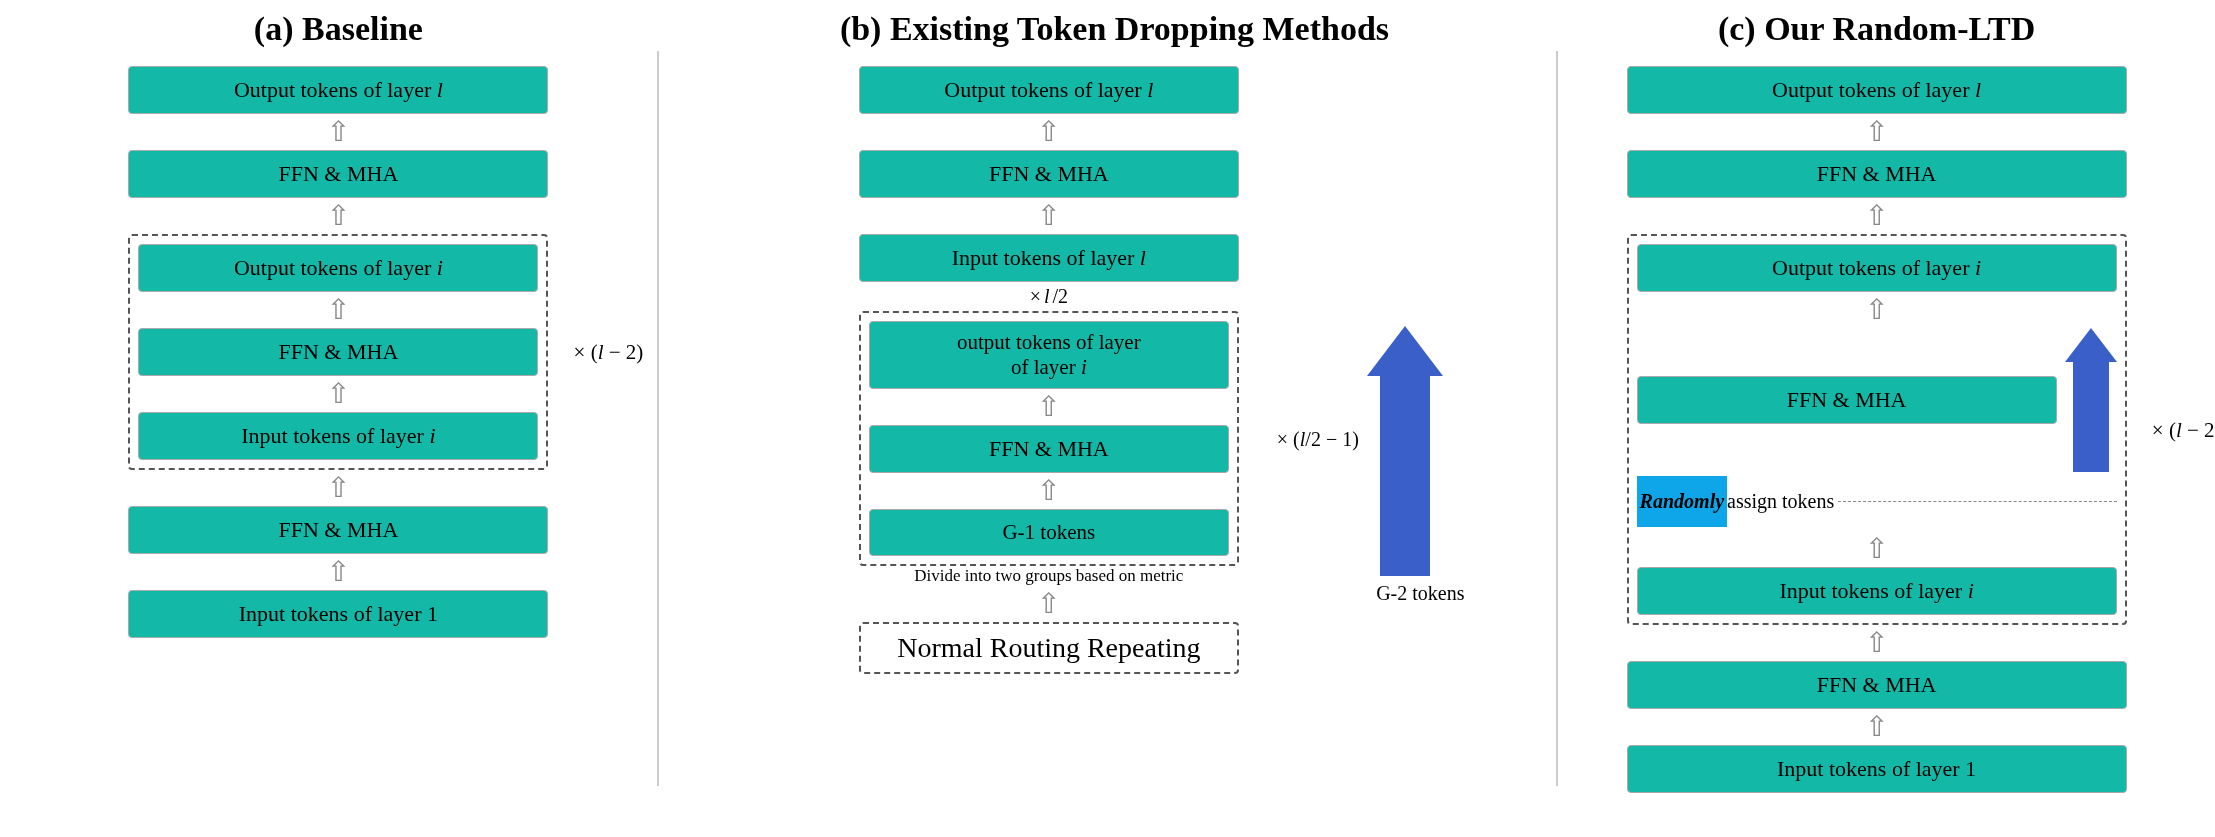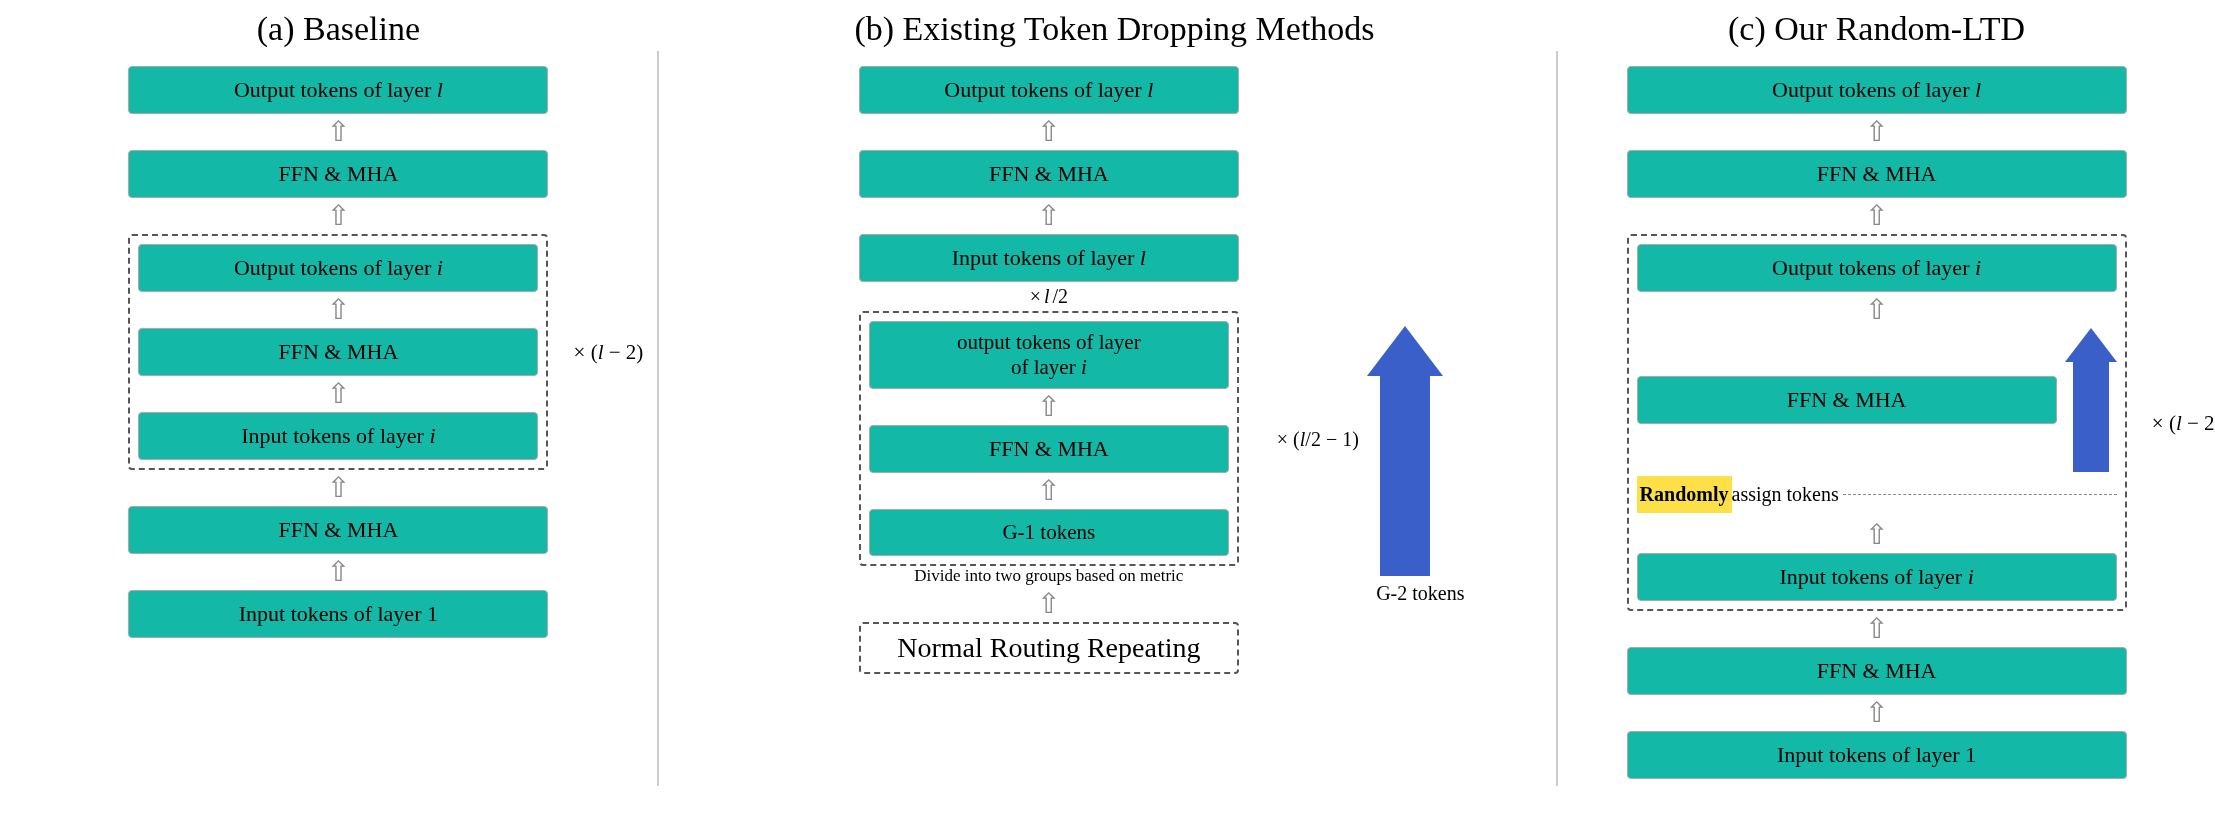--- a/index.html
+++ b/index.html
@@ -21,21 +21,21 @@
     }
     .section {
       display: flex;
       flex-direction: column;
       align-items: center;
       flex: 1;
       padding: 0 10px;
     }
     .section-title {
       font-size: 34px;
-      font-weight: normal;
+      font-weight: bold;
       margin-bottom: 18px;
       text-align: center;
     }
     
     .box {
       background: #14b8a6;
       border: 1.5px solid #aaa;
       border-radius: 4px;
       text-align: center;
       font-size: 22px;
@@ -276,21 +276,21 @@
               <span>FFN &amp; MHA</span>
             </div>
 
             <div style="display:flex; flex-direction:column; align-items:center;">
               <div style="width:0; height:0; border-left:26px solid transparent; border-right:26px solid transparent; border-bottom:34px solid #3a5fc8;"></div>
               <div style="width:36px; height:110px; background:#3a5fc8;"></div>
             </div>
           </div>
 
           <div style="display:flex; flex-direction:row; align-items:center; font-size:20px; margin:4px 0; width:100%;">
-            <span style="background:#fde047; font-weight:bold; padding:7px 3px;">Randomly</span>
+            <span style="background:#0ea5e9; font-weight:bold; padding:14px 3px;font-style:italic;">Randomly</span>
             <span> assign tokens</span>
             <span style="flex:1; border-top:1.5px dashed #888; margin-left:4px;"></span>
           </div>
           <div class="arrow-up">
             <span class="hollow-arrow">⇧</span>
           </div>
           <div class="box">
             <span>Input tokens of layer</span> <em>i</em>
           </div>
         </div>

